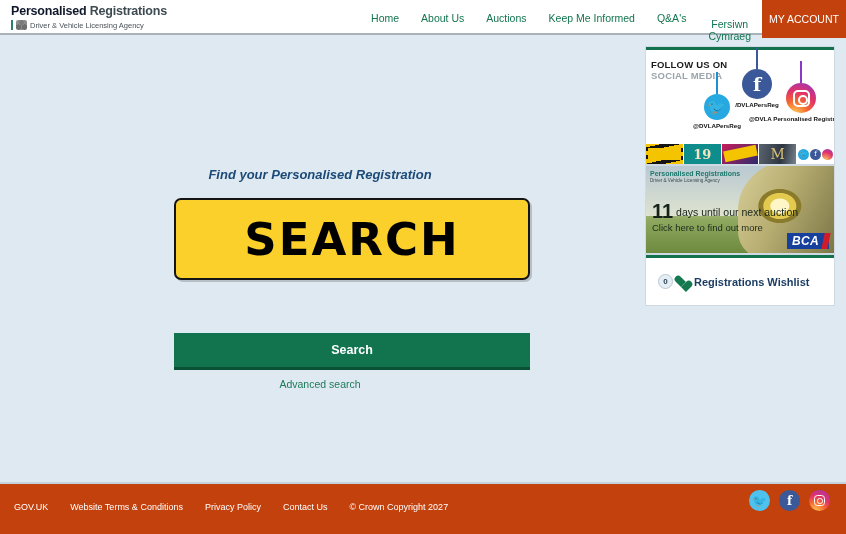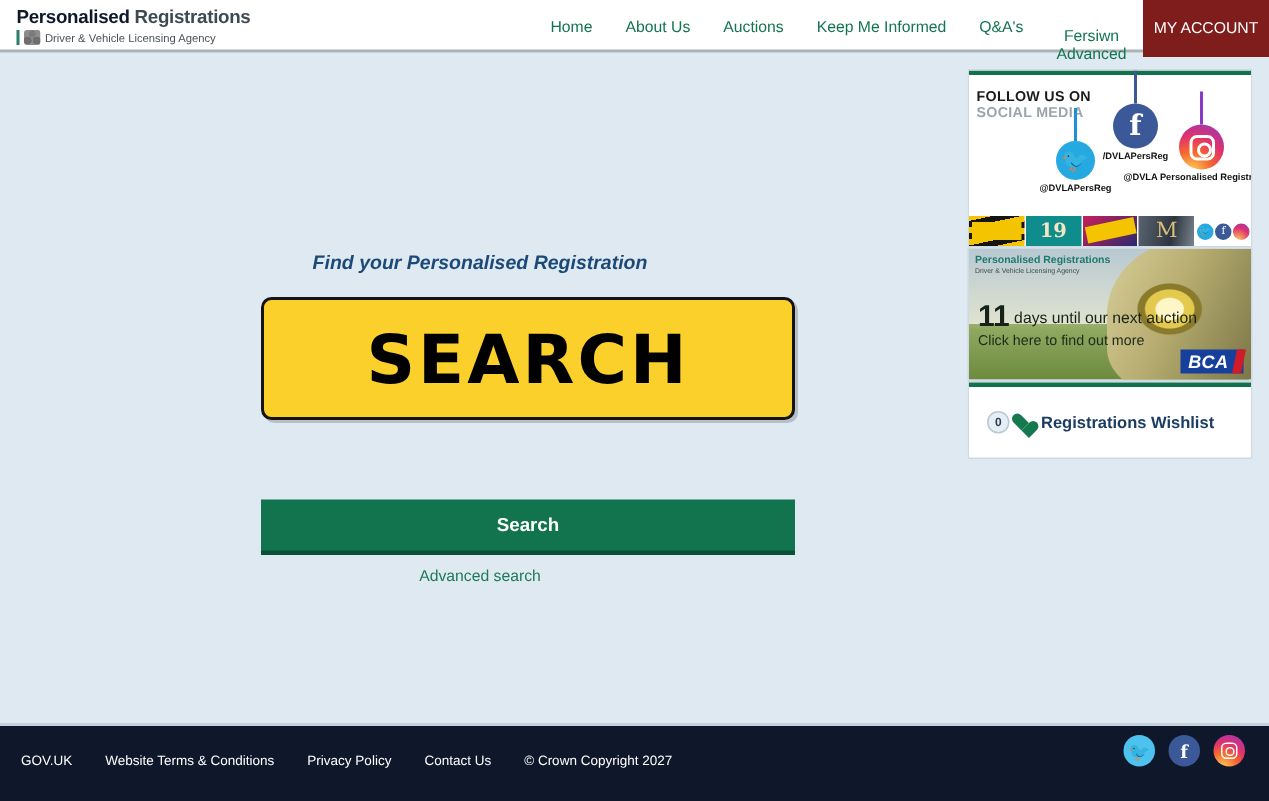--- a/index.html
+++ b/index.html
@@ -41,21 +41,21 @@
   .logo-sub span { font-size: 7.5px; color: #4a5258; white-space: nowrap; }
 
   .nav { position: absolute; right: 0; top: 0; height: 35px; display: flex; align-items: stretch; }
   .nav a {
     display: flex; align-items: center; justify-content: center;
     color: #13744f; font-size: 10.5px; text-decoration: none;
     padding: 0 11px; white-space: nowrap; text-align: center; line-height: 12px;
   }
   .nav a.two-line { flex-direction: column; margin-top: 24px; }
   .nav a.account {
-    background: #7f1d1d; color: #ffffff; font-size: 10.5px;
+    background: #c2410c; color: #ffffff; font-size: 10.5px;
     width: 84px; height: 38px; padding: 16px;
   }
 
   
   .main { position: absolute; left: 0; top: 37px; width: 640px; height: 445px; }
   .find-title {
     position: absolute; left: 0; top: 130px; width: 640px;
     text-align: center; font-size: 13px; font-weight: bold;
     font-style: italic; color: #1c4a78;
   }
@@ -198,21 +198,21 @@
     content: ""; position: absolute; width: 7px; height: 11px;
     background: #14794f; border-radius: 7px 7px 0 0; top: 1px;
   }
   .heart::before { left: 7px; transform: rotate(-45deg); transform-origin: 0 100%; }
   .heart::after { left: 7px; transform: rotate(45deg); transform-origin: 0 100%; }
   .wishlist .wl-label { font-size: 11px; font-weight: bold; color: #1c3d63; }
 
   
   .footer {
     position: absolute; left: 0; bottom: 0; width: 846px; height: 52px;
-    background: #0f172a; border-top: 2px solid #c3d2dd;
+    background: #c2410c; border-top: 2px solid #c3d2dd;
   }
   .footer-links { position: absolute; left: 14px; top: 18px; display: flex; gap: 22px; }
   .footer-links a, .footer-links span {
     color: #ffffff; font-size: 9px; text-decoration: none; white-space: nowrap;
   }
   .footer-social { position: absolute; right: 16px; top: 6px; display: flex; gap: 9px; }
   .fs { width: 21px; height: 21px; border-radius: 50%; display: flex;
     align-items: center; justify-content: center; color: #16724d; font-size: 12px; }
   .fs.tw { background: #4ec2ef; color: #fff; }
   .fs.fb { background: #3b5998; color: #fff; font-family: "DejaVu Serif", serif; font-weight: bold; }
@@ -242,21 +242,21 @@
   </div>
 
   <nav class="nav">
     <a href="#">Home</a>
     <a href="#">About Us</a>
     <a href="#">Auctions</a>
     <a href="#">Keep Me Informed</a>
     <a href="#">Q&amp;A's</a>
     <a href="#" class="two-line">
       <span>Fersiwn</span>
-      <span>Advanced</span>
+      <span>Cymraeg</span>
     </a>
     <a href="#" class="account">MY ACCOUNT</a>
   </nav>
 </div>
 
 <div class="main">
 
   <div class="find-title">Find your Personalised Registration</div>
 
   <div class="plate">

